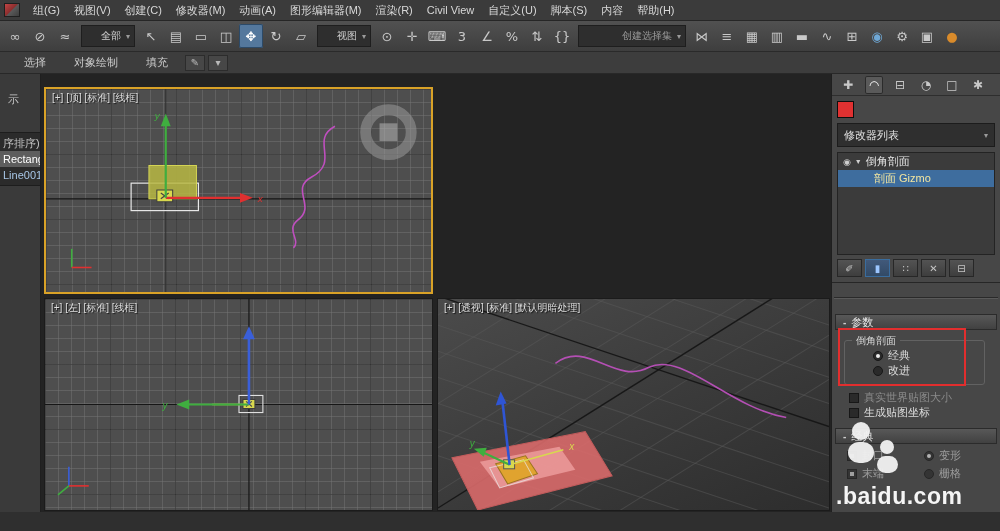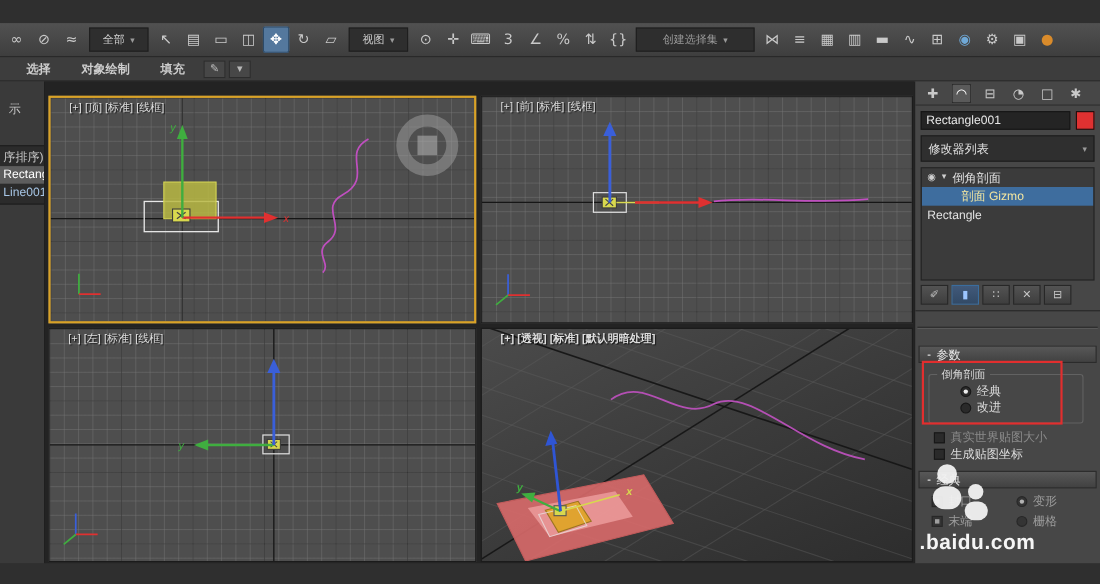--- a/index.html
+++ b/index.html
@@ -19,28 +19,28 @@
   .menu-item { color:#d8d8d8; font-size:11px; padding:0 7px; line-height:20px; white-space:nowrap; }
   
   .toolbar { position:absolute; top:21px; left:0; right:0; height:31px;
     background:linear-gradient(#515151,#3e3e3e); border-bottom:1px solid #2a2a2a;
     display:flex; align-items:center; padding:0 3px; overflow:hidden; }
   .toolbar-items { display:flex; align-items:center; gap:1px; }
   .tb-icon { width:24px; height:24px; flex:none; display:flex; align-items:center; justify-content:center;
     color:#c9c9c9; font-size:13px; font-family:"DejaVu Sans",sans-serif; border-radius:2px; }
   .tb-icon.active { background:#54789d; color:#fff; box-shadow:inset 0 0 0 1px #2c4a68; }
   .tb-dd { height:22px; min-width:54px; background:#2e2e2e; border:1px solid #1e1e1e; color:#cfcfcf;
-    font-size:10px; display:flex; align-items:center; justify-content:center;
+    font-size:10px; display:flex; align-items:center; justify-content:flex-end;
     padding:0 4px; margin:0 3px; gap:5px; white-space:nowrap; }
   .tb-combo { min-width:108px; color:#9a9a9a; }
   .tb-caret { font-size:8px; color:#9a9a9a; }
   
   .ribbon { position:absolute; top:52px; left:0; right:0; height:22px; background:#3d3d3d;
     border-bottom:1px solid #282828; display:flex; align-items:center; padding-left:10px; }
-  .ribbon-tabs { display:flex; align-items:center;font-weight:bold; }
+  .ribbon-tabs { display:flex; align-items:center; }
   .ribbon-tab { color:#cdcdcd; font-size:11px; padding:3px 14px; white-space:nowrap; }
   .ribbon-icon { width:20px; height:16px; display:flex; align-items:center; justify-content:center;
     color:#b8b8b8; font-size:10px; background:#474747; border:1px solid #2c2c2c; margin-left:3px; }
   
   .workspace { position:absolute; top:74px; bottom:19px; left:0; right:0; display:flex; }
   .scene-strip { width:41px; flex:none; background:#3a3a3a; border-right:1px solid #1f1f1f; position:relative; overflow:hidden; }
   .scene-header { position:absolute; top:18px; left:8px; font-size:11px; color:#c9c9c9; }
   .scene-list { position:absolute; top:58px; left:0; right:0; background:#2b2b2b;
     border-top:1px solid #1d1d1d; border-bottom:1px solid #1d1d1d; padding:2px 0; }
   .scene-item { height:16px; line-height:16px; font-size:11px; color:#c6c6c6; padding-left:3px;
@@ -50,26 +50,26 @@
   .viewport-area { flex:1; position:relative; background:#232323; overflow:hidden; }
   .viewport { position:absolute; border:1px solid #1b1b1b; overflow:hidden; }
   .viewport.active { border:2px solid #d9a227; }
   .vp-grid { background-color:#4e4e4e;
     background-image:
       linear-gradient(to right, rgba(20,20,20,.40) 1px, transparent 1px),
       linear-gradient(to bottom, rgba(20,20,20,.40) 1px, transparent 1px),
       linear-gradient(to right, rgba(120,120,120,.45) 1px, transparent 1px),
       linear-gradient(to bottom, rgba(120,120,120,.45) 1px, transparent 1px);
     background-size:65px 65px,65px 65px,13px 13px,13px 13px; }
-  .vp-persp { background:linear-gradient(155deg,#4b4b4b 0%,#3a3a3a 55%,#2d2d2d 100%);font-weight:bold; }
+  .vp-persp { background:linear-gradient(155deg,#4b4b4b 0%,#3a3a3a 55%,#2d2d2d 100%); }
   #vp-tl { left:3px;  top:13px;  width:389px; height:207px; }
   #vp-tr { left:396px; top:13px;  right:1px;  height:207px; }
   #vp-bl { left:3px;  top:224px; width:389px; bottom:1px; }
   #vp-br { left:396px; top:224px; right:1px;  bottom:1px; }
-  .vp-label { position:absolute; top:2px; left:17px; z-index:3; font-size:10px; color:#dedede;
+  .vp-label { position:absolute; top:2px; left:6px; z-index:3; font-size:10px; color:#dedede;
     text-shadow:1px 1px 1px rgba(0,0,0,.75); white-space:nowrap; }
   .vp-canvas { position:absolute; inset:0; width:100%; height:100%; }
   
   .command-panel { width:169px; flex:none; background:#474747; border-left:1px solid #1f1f1f;
     display:flex; flex-direction:column; position:relative; overflow:hidden; }
   .cp-tabs { height:22px; display:flex; align-items:center; gap:8px; padding:0 7px;
     border-bottom:1px solid #2e2e2e; }
   .cp-tab { width:18px; height:18px; display:flex; align-items:center; justify-content:center;
     color:#c9c9c9; font-size:12px; font-family:"DejaVu Sans",sans-serif; border-radius:2px; }
   .cp-tab.active { background:#5a5a5a; box-shadow:inset 0 0 0 1px #2b2b2b; color:#fff; }
@@ -119,28 +119,45 @@
   .classic-grid .radio, .classic-grid .checkbox { opacity:.65; }
   
   .statusbar { position:absolute; bottom:0; left:0; right:0; height:19px; background:#2d2d2d;
     border-top:1px solid #191919; display:flex; align-items:center; }
   .mini-listener { width:26px; height:13px; margin-left:2px; background:#ececec; border:1px solid #8b8b8b; flex:none; }
   .frame-field { width:94px; height:14px; margin-left:32px; background:#676767; border:1px solid #8d8d8d;
     color:#f2f2f2; font-size:10px; display:flex; align-items:center; justify-content:center; flex:none; }
   .time-track { flex:none; width:565px; height:12px; margin-left:8px; background:#3a3a3a; border:1px solid #212121; }
   
   .wm-people { position:absolute; left:847px; top:421px; z-index:20; opacity:.95; }
-  .wm-text { position:absolute; left:836px; top:483px; z-index:20; font-size:19px; font-weight:bold;
+  .wm-text { position:absolute; left:836px; top:483px; z-index:20; font-size:23px; font-weight:bold;
     color:#f5f5f5; letter-spacing:.5px; }
 </style>
 </head>
 <body>
 
 <div class="app">
 
+  <div class="menubar">
+    <div class="app-logo"></div>
+    <div class="menu-items">
+        <div class="menu-item">组(G)</div>
+        <div class="menu-item">视图(V)</div>
+        <div class="menu-item">创建(C)</div>
+        <div class="menu-item">修改器(M)</div>
+        <div class="menu-item">动画(A)</div>
+        <div class="menu-item">图形编辑器(M)</div>
+        <div class="menu-item">渲染(R)</div>
+        <div class="menu-item">Civil View</div>
+        <div class="menu-item">自定义(U)</div>
+        <div class="menu-item">脚本(S)</div>
+        <div class="menu-item">内容</div>
+        <div class="menu-item">帮助(H)</div>
+      </div>
+  </div>
 
   <div class="toolbar">
     <div class="toolbar-items">
         <div class="tb-icon">∞</div>
         <div class="tb-icon">⊘</div>
         <div class="tb-icon">≈</div>
         <div class="tb-dd">
           <span class="tb-dd-text">全部</span>
           <span class="tb-caret">▾</span>
         </div>
@@ -224,40 +241,20 @@
             <circle cx="346" cy="44" r="23" fill="none" stroke="#9a9a9a" stroke-width="11"></circle>
             <rect x="337" y="35" width="18" height="18" fill="#b5b5b5"></rect>
           </g>
           <g>
             <line x1="26" y1="182" x2="26" y2="163" stroke="#3fae3f" stroke-width="1.6"></line>
             <line x1="26" y1="182" x2="46" y2="182" stroke="#e03030" stroke-width="1.6"></line>
           </g>
         </svg>
       </div>
 
-      <div class="viewport vp-grid" id="vp-tr">
-        <div class="vp-label">[+] [前] [标准] [线框]</div>
-        <svg class="vp-canvas" viewBox="0 0 393 207" preserveAspectRatio="none">
-          <line x1="0" y1="97" x2="393" y2="97" stroke="#161616" stroke-width="1.2"></line>
-          <rect x="102" y="88" width="30" height="18" fill="none" stroke="#e0e0e0" stroke-width="1.1"></rect>
-          <rect x="110" y="92" width="13" height="10" fill="#d8d84e" stroke="#3c3c3c"></rect>
-          <path d="M113 94 l7 6 M120 94 l-7 6" stroke="#454545" stroke-width="1"></path>
-          <line x1="123" y1="97" x2="162" y2="97" stroke="#d8d84e" stroke-width="1.5"></line>
-          <line x1="140" y1="97" x2="200" y2="97" stroke="#e03030" stroke-width="2.2"></line>
-          <polygon points="211,97 198,92 198,102" fill="#e03030"></polygon>
-          <line x1="117" y1="97" x2="117" y2="34" stroke="#3a5fd9" stroke-width="2.6"></line>
-          <polygon points="117,23 111,36 123,36" fill="#3a5fd9"></polygon>
-          <path d="M212 96 C 252 91 302 99 353 94" fill="none" stroke="#bf4fbf" stroke-width="1.6"></path>
-          <g>
-            <line x1="24" y1="182" x2="24" y2="163" stroke="#3a5fd9" stroke-width="1.6"></line>
-            <line x1="24" y1="182" x2="44" y2="182" stroke="#e03030" stroke-width="1.6"></line>
-            <line x1="24" y1="182" x2="13" y2="191" stroke="#3fae3f" stroke-width="1.6"></line>
-          </g>
-        </svg>
-      </div>
 
       <div class="viewport vp-grid" id="vp-bl">
         <div class="vp-label">[+] [左] [标准] [线框]</div>
         <svg class="vp-canvas" viewBox="0 0 389 210" preserveAspectRatio="none">
           <line x1="0" y1="105" x2="389" y2="105" stroke="#161616" stroke-width="1.2"></line>
           <line x1="205" y1="0" x2="205" y2="210" stroke="#161616" stroke-width="1.2"></line>
           <rect x="195" y="96" width="24" height="17" fill="none" stroke="#e0e0e0" stroke-width="1.1"></rect>
           <rect x="199" y="100" width="12" height="9" fill="#d8d84e" stroke="#3c3c3c"></rect>
           <path d="M202 102 l6 5 M208 102 l-6 5" stroke="#454545" stroke-width="1"></path>
           <line x1="205" y1="105" x2="168" y2="105" stroke="#d8d84e" stroke-width="1.5"></line>
@@ -321,40 +318,36 @@
       <div class="cp-tabs">
           <div class="cp-tab">✚</div>
           <div class="cp-tab active">◠</div>
           <div class="cp-tab">⊟</div>
           <div class="cp-tab">◔</div>
           <div class="cp-tab">□</div>
           <div class="cp-tab">✱</div>
         </div>
 
       <div class="cp-name-row">
-        <div class="cp-name-input">Rectangle001</div>
         <div class="cp-color-swatch"></div>
       </div>
 
       <div class="cp-dd">
         <span>修改器列表</span>
         <span class="dd-caret">▾</span>
       </div>
 
       <div class="cp-stack">
           <div class="stack-row">
             <span class="bulb">◉</span>
             <span class="s-caret">▼</span>
             <span class="s-label">倒角剖面</span>
           </div>
           <div class="stack-row selected indent1">
             <span class="s-label">剖面 Gizmo</span>
-          </div>
-          <div class="stack-row">
-            <span class="s-label">Rectangle</span>
           </div>
         </div>
       <div class="cp-stack-btns">
           <div class="stack-btn">✐</div>
           <div class="stack-btn active">▮</div>
           <div class="stack-btn">∷</div>
           <div class="stack-btn">✕</div>
           <div class="stack-btn">⊟</div>
         </div>
       <div class="cp-divider"></div>

